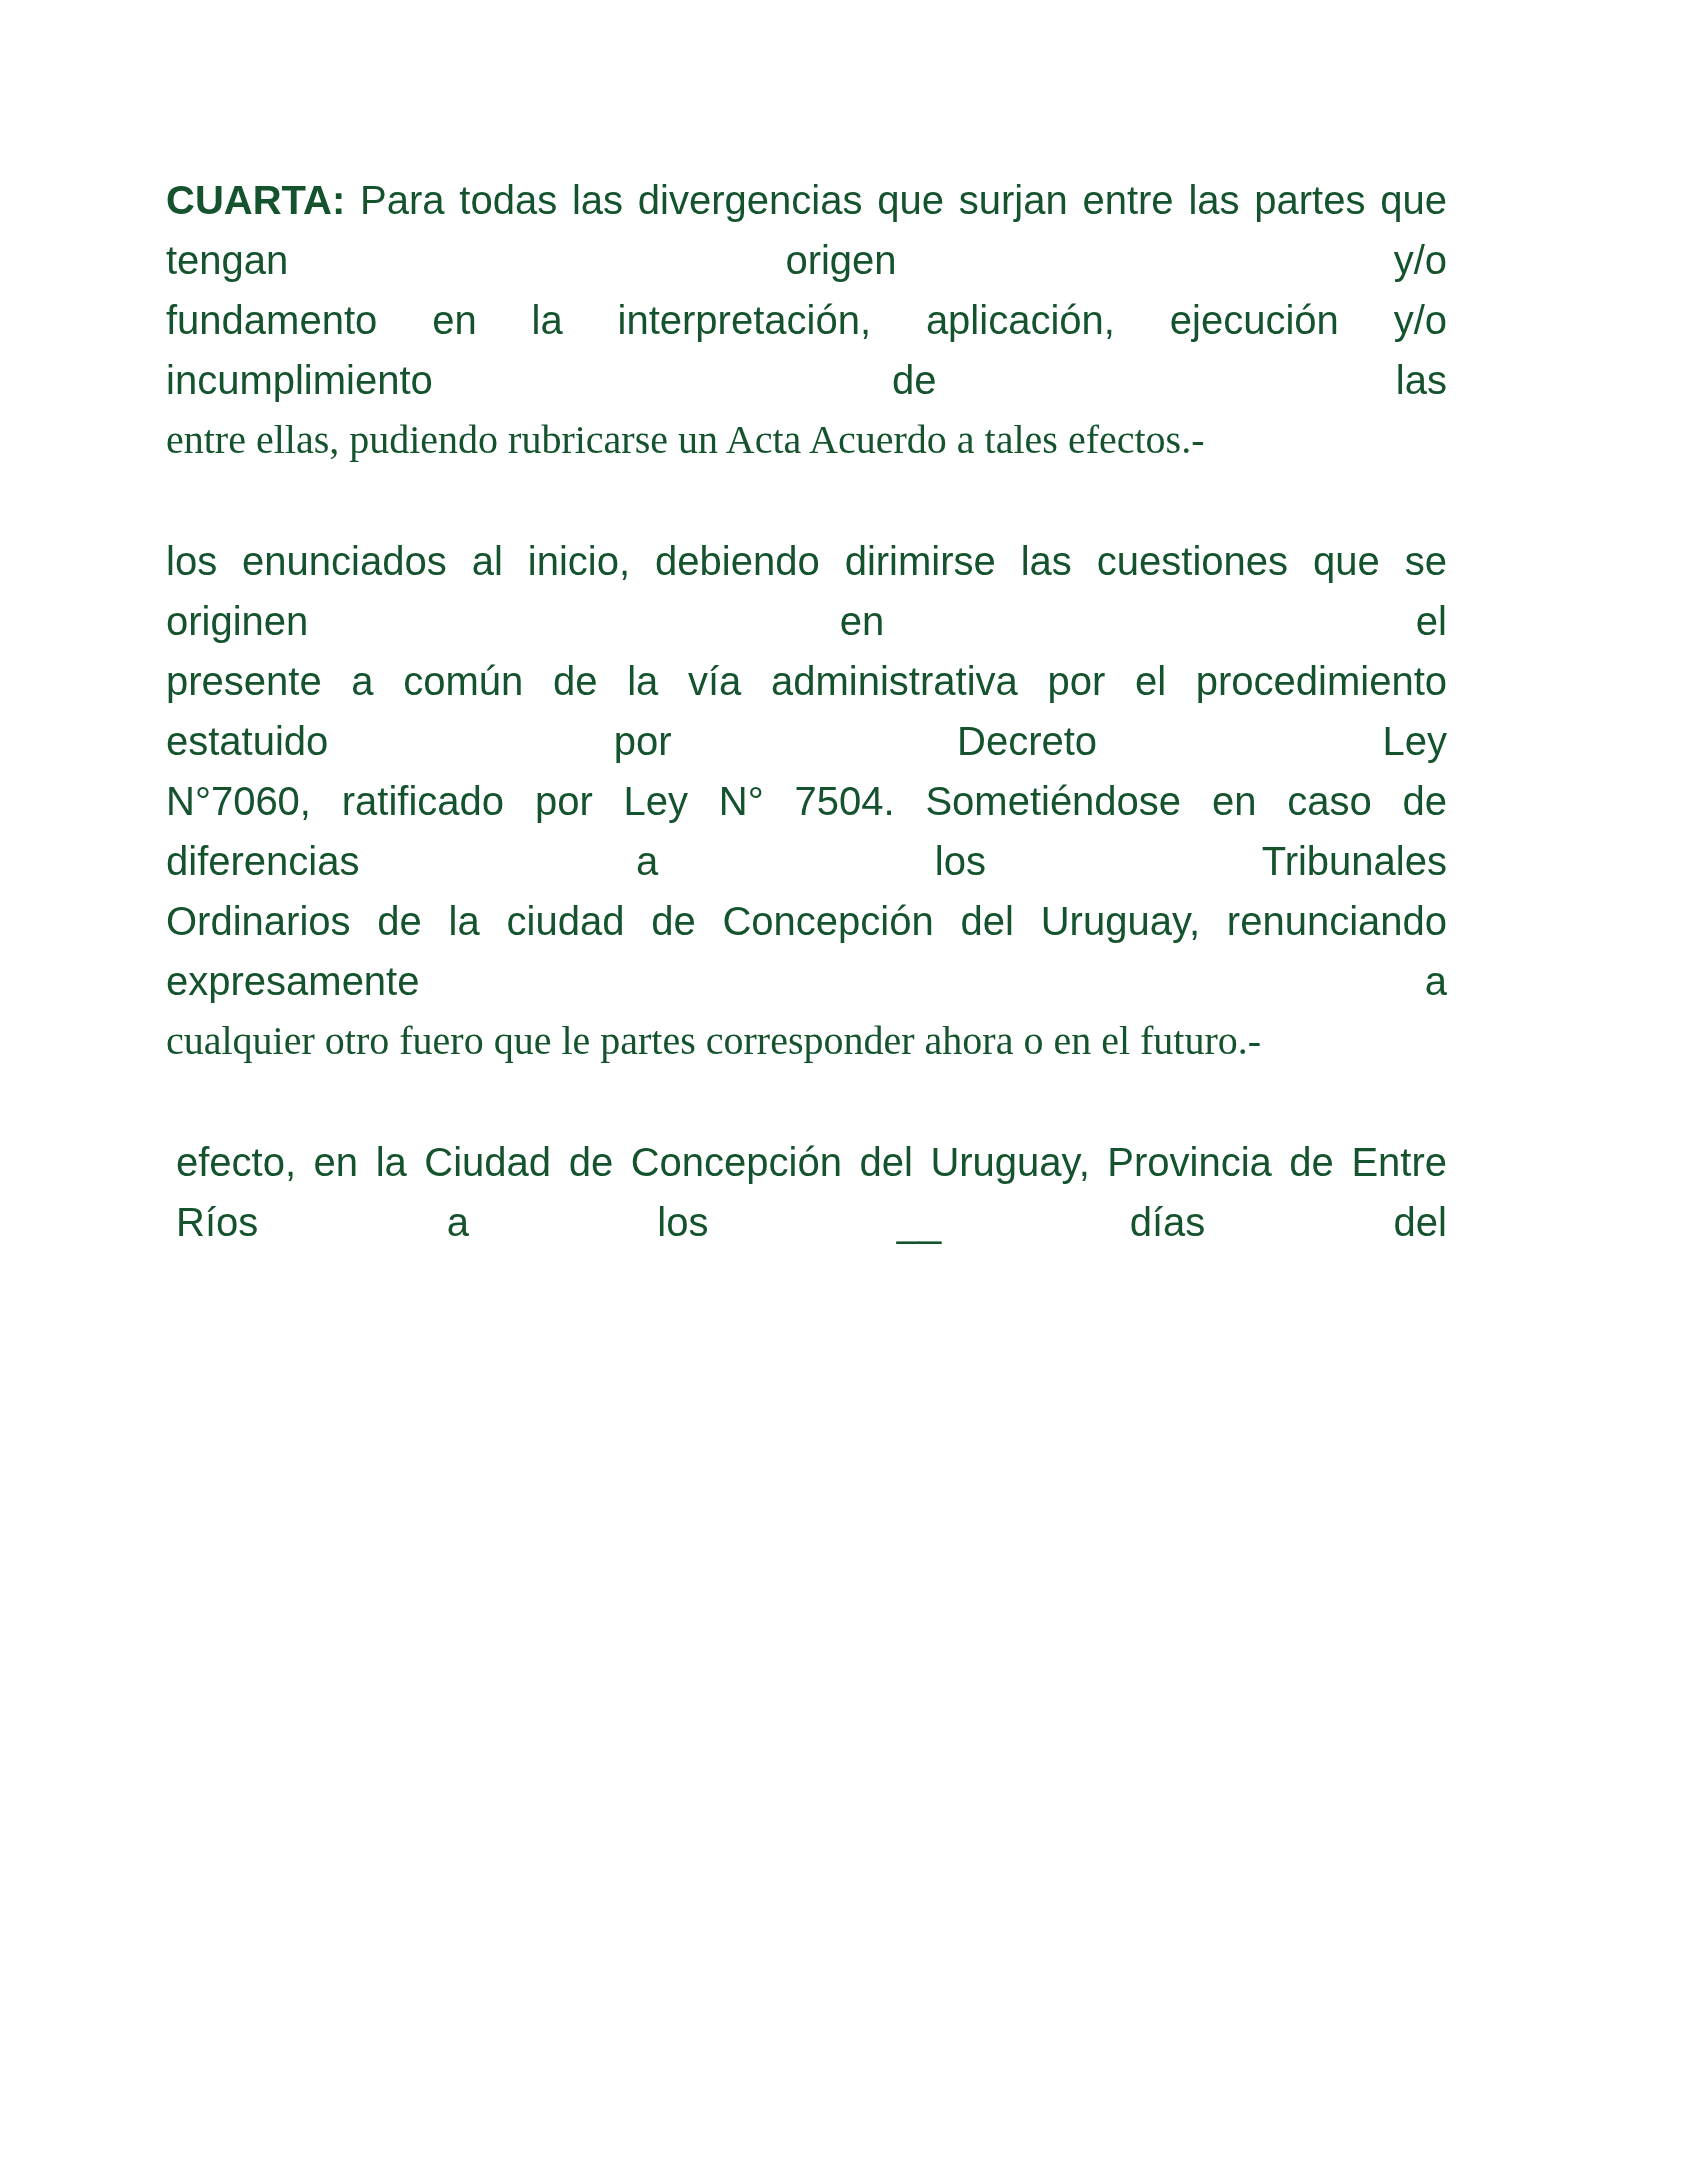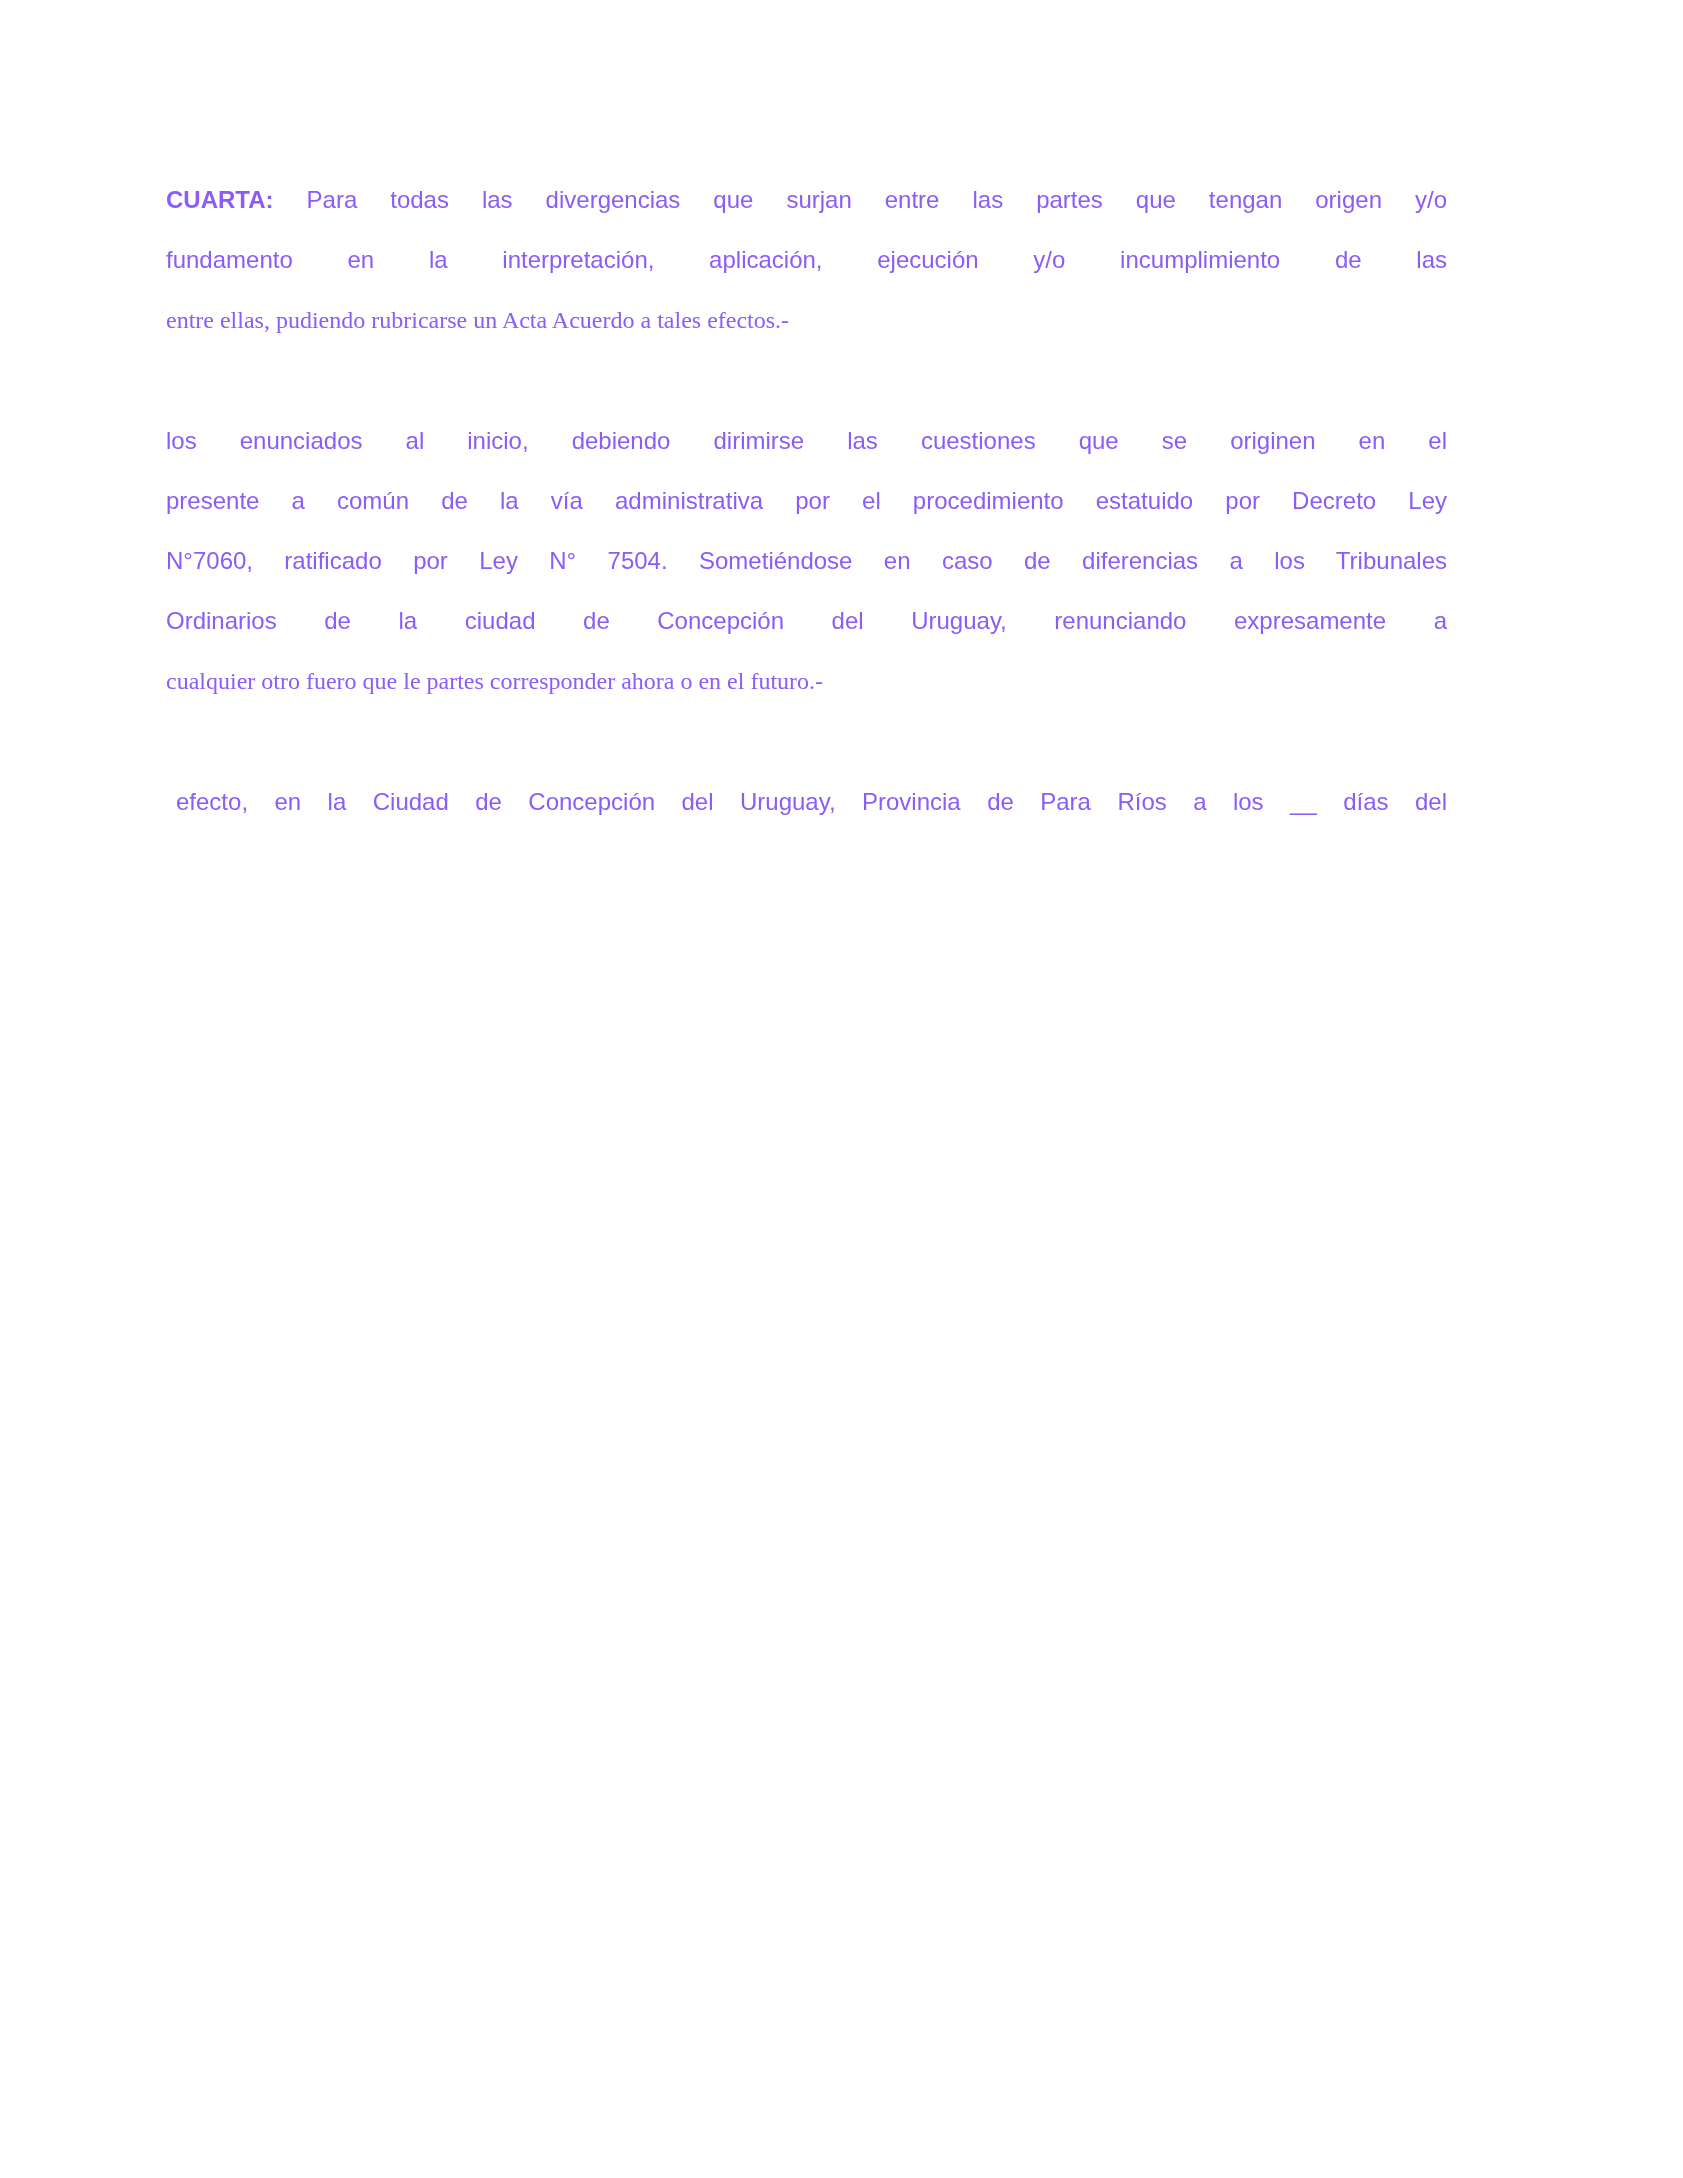--- a/index.html
+++ b/index.html
@@ -23,23 +23,23 @@
     width: 1281px;
     color: #1a1a1a;
   }
   .paragraph {
     margin-bottom: 61px;
   }
   .paragraph.indented {
     padding-left: 10px;
   }
   .line {
-    font-size: 24px;
+    font-size: 40px;
     line-height: 60px;
-    color: #8b5cf6;
+    color: #14532d;
     text-align: justify;
     text-align-last: justify;
     -moz-text-align-last: justify;
     white-space: normal;
   }
   .line.last {
     text-align-last: left;
     font-family: Liberation Serif, serif;
     -moz-text-align-last: left;
   }
@@ -58,17 +58,17 @@
         <div class="line last">entre ellas, pudiendo rubricarse un Acta Acuerdo a tales efectos.-</div>
       </div>
       <div class="paragraph">
         <div class="line">los enunciados al inicio, debiendo dirimirse las cuestiones que se originen en el</div>
         <div class="line">presente a común de la vía administrativa por el procedimiento estatuido por Decreto Ley</div>
         <div class="line">N°7060, ratificado por Ley N° 7504. Sometiéndose en caso de diferencias a los Tribunales</div>
         <div class="line">Ordinarios de la ciudad de Concepción del Uruguay, renunciando expresamente a</div>
         <div class="line last">cualquier otro fuero que le partes corresponder ahora o en el futuro.-</div>
       </div>
       <div class="paragraph indented">
-        <div class="line">efecto, en la Ciudad de Concepción del Uruguay, Provincia de Para Ríos a los __ días del</div>
+        <div class="line">efecto, en la Ciudad de Concepción del Uruguay, Provincia de Entre Ríos a los __ días del</div>
       </div>
     </div>
 </div>
 
 
 </body></html>

